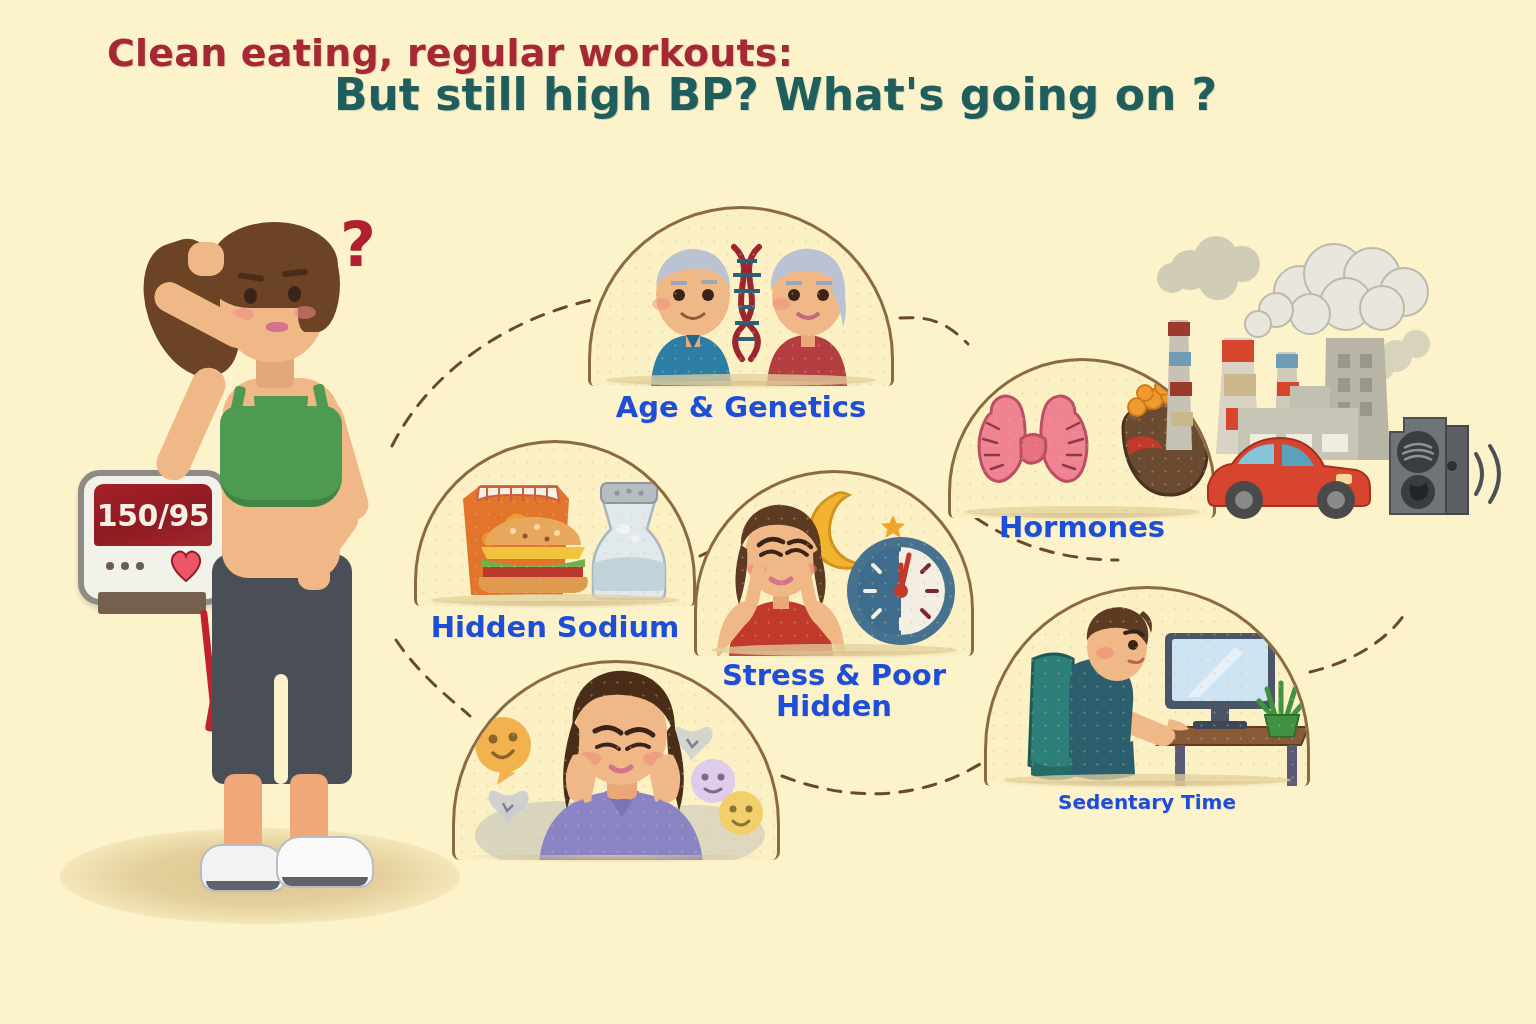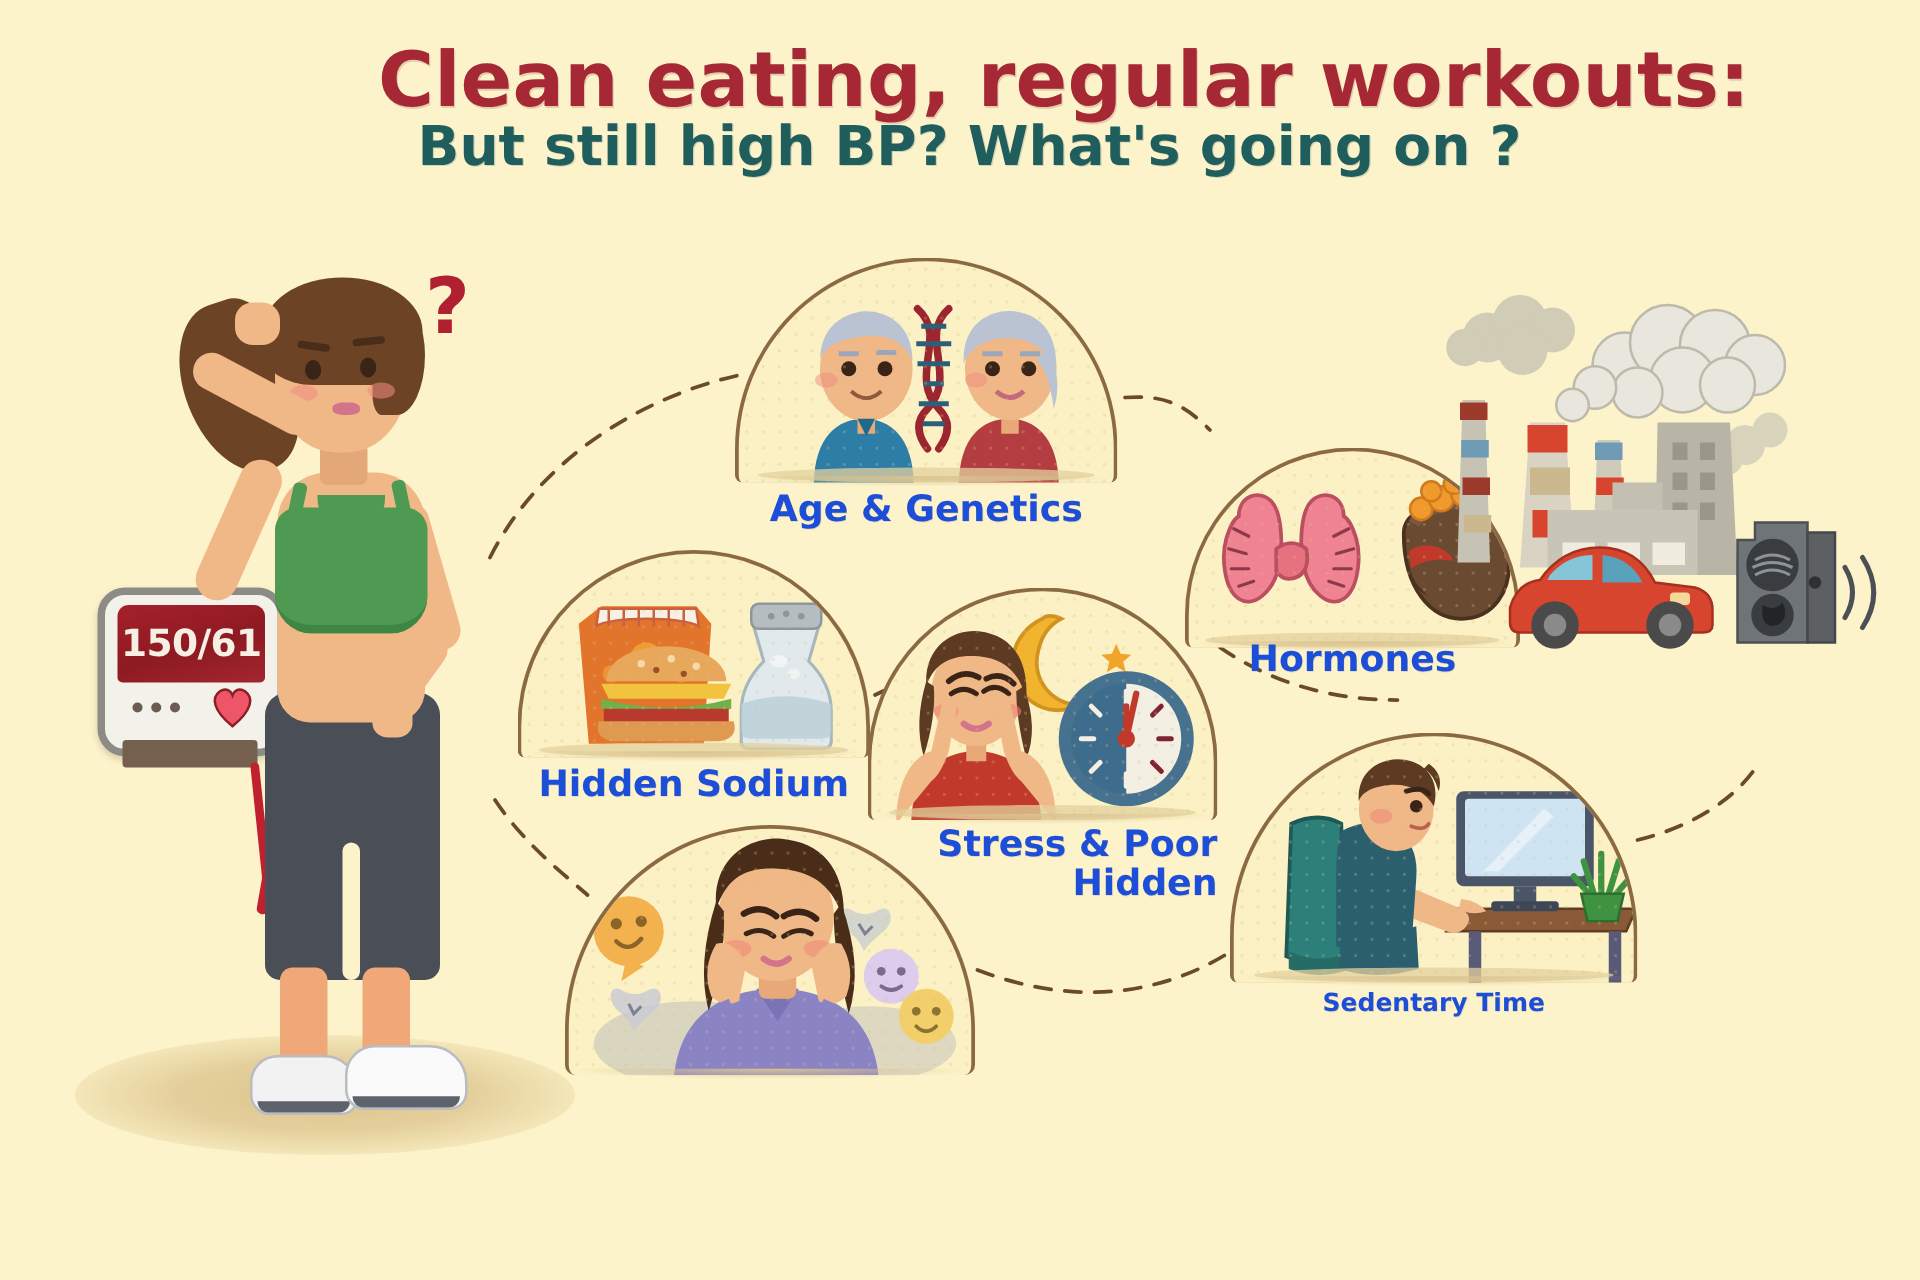--- a/index.html
+++ b/index.html
@@ -15,22 +15,22 @@
   
   .ground{
     position:absolute;left:60px;top:828px;width:400px;height:96px;
     background:radial-gradient(ellipse at 50% 50%, #ddc48a 0%, #e4cf9c 42%, rgba(236,219,168,0.55) 70%, rgba(252,243,203,0) 100%);
     border-radius:50%;
   }
 
   
   .title-wrap{position:absolute;left:0;top:34px;width:1400px;}
   .title1{
-    font-size:61px;font-weight:bold;letter-spacing:.2px;
-    color:#a52834;text-align:right;padding-left:107px;
+    font-size:38px;font-weight:bold;letter-spacing:.2px;
+    color:#a52834;text-align:left;padding-left:107px;
     font-family:"DejaVu Sans", sans-serif;
     text-shadow:1px 1px 0 rgba(120,40,50,.18);
     line-height:1.02;
   }
   .title2{
     font-size:44px;font-weight:bold;
     color:#1f5e5c;text-align:left;padding-left:334px;
     font-family:"DejaVu Sans", sans-serif;
     text-shadow:1px 1px 0 rgba(20,70,70,.18);
     line-height:1.02;
@@ -178,21 +178,21 @@
   #b-age{left:588px;top:206px;width:306px;height:180px;}
   #b-age .arch{width:306px;height:180px;border-radius:153px 153px 6px 6px;border-bottom:none;}
   #b-age .bubble-label{top:186px;font-size:29px;}
 
   #b-sodium{left:414px;top:440px;width:282px;height:166px;}
   #b-sodium .arch{width:282px;height:166px;border-radius:141px 141px 6px 6px;border-bottom:none;}
   #b-sodium .bubble-label{top:172px;font-size:29px;}
 
   #b-stress{left:694px;top:470px;width:280px;height:186px;}
   #b-stress .arch{width:280px;height:186px;border-radius:140px 140px 6px 6px;border-bottom:none;}
-  #b-stress .bubble-label{top:190px;font-size:29px;text-align:right;}
+  #b-stress .bubble-label{top:190px;font-size:29px;}
 
   #b-horm{left:948px;top:358px;width:268px;height:160px;}
   #b-horm .arch{width:268px;height:160px;border-radius:134px 134px 6px 6px;border-bottom:none;}
   #b-horm .bubble-label{top:154px;font-size:29px;}
 
   #b-sed{left:984px;top:586px;width:326px;height:200px;}
   #b-sed .arch{width:326px;height:200px;border-radius:163px 163px 6px 6px;border-bottom:none;}
   #b-sed .bubble-label{top:206px;font-size:20px;}
 
   #b-mood{left:452px;top:660px;width:328px;height:200px;}
@@ -237,21 +237,21 @@
       <path d="M976,518 C1020,548 1068,560 1118,560"></path>
       <path d="M1310,672 C1352,662 1388,640 1406,612"></path>
     </g>
   </svg>
 
   <div class="ground"></div>
 
   <div class="bp-monitor">
     <div class="bp-body">
       <div class="bp-screen">
-        <span class="bp-reading">150/61</span>
+        <span class="bp-reading">150/95</span>
       </div>
       <div class="bp-dots">
           <i></i>
           <i></i>
           <i></i>
         </div>
       <div class="bp-heart">
         <svg viewBox="0 0 36 34" width="36" height="34">
           <path d="M18 33 C2 20 1 10 8 5 C13 1.5 17 5 18 8 C19 5 23 1.5 28 5 C35 10 34 20 18 33 Z" fill="#ec5666" stroke="#8d1d26" stroke-width="2"></path>
         </svg>

